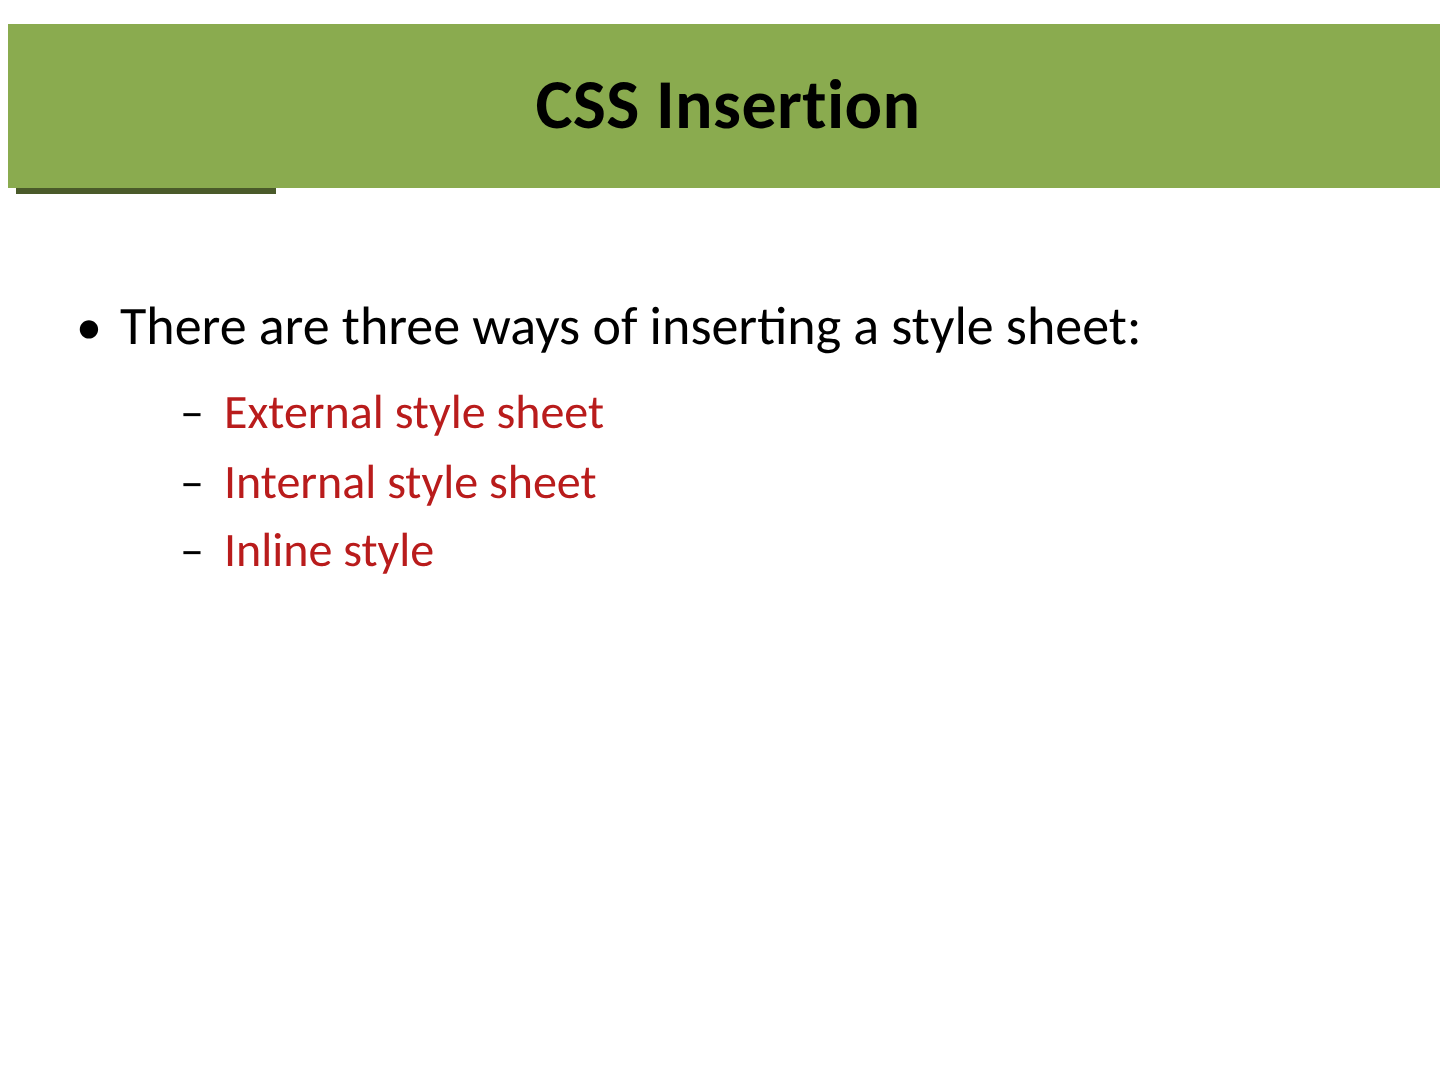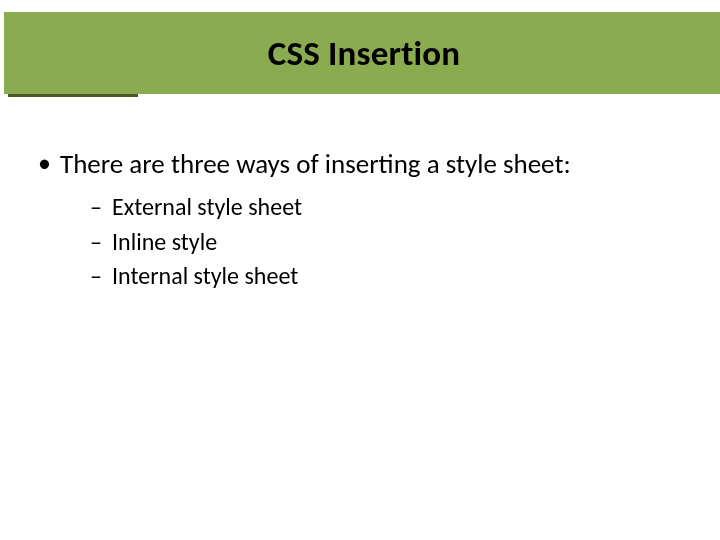--- a/index.html
+++ b/index.html
@@ -76,21 +76,21 @@
   ul.level2 {
     list-style: none;
     margin: 8px 0 0 0;
     padding: 0 0 0 30px;
   }
   ul.level2 > li {
     position: relative;
     padding-left: 22px;
     font-size: 24px;
     line-height: 1.42;
-    color: #000000;
+    color: #b91c1c;
   }
   ul.level2 > li::before {
     content: "–";
     position: absolute;
     left: 0;
     top: 0;
     font-size: 24px;
     color: #000;
   }
 </style>
@@ -106,23 +106,23 @@
 
   <div class="body">
     <ul class="level1">
       <li>
         <span>There are three ways of inserting a style sheet:</span>
         <ul class="level2">
           <li>
             <span>External style sheet</span>
           </li>
           <li>
-            <span>Inline style</span>
+            <span>Internal style sheet</span>
           </li>
           <li>
-            <span>Internal style sheet</span>
+            <span>Inline style</span>
           </li>
         </ul>
       </li>
     </ul>
   </div>
 
 </div>
 
 </body></html>

